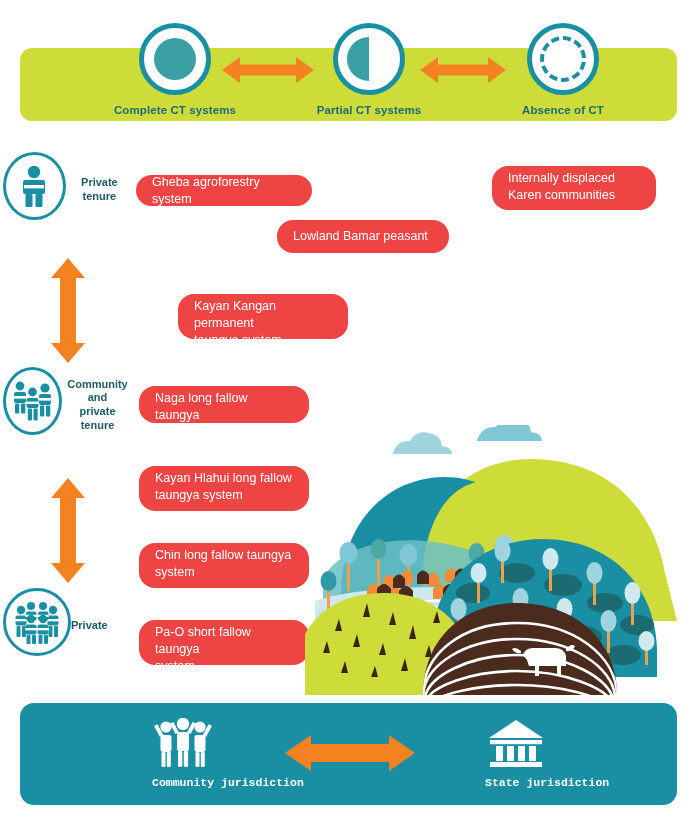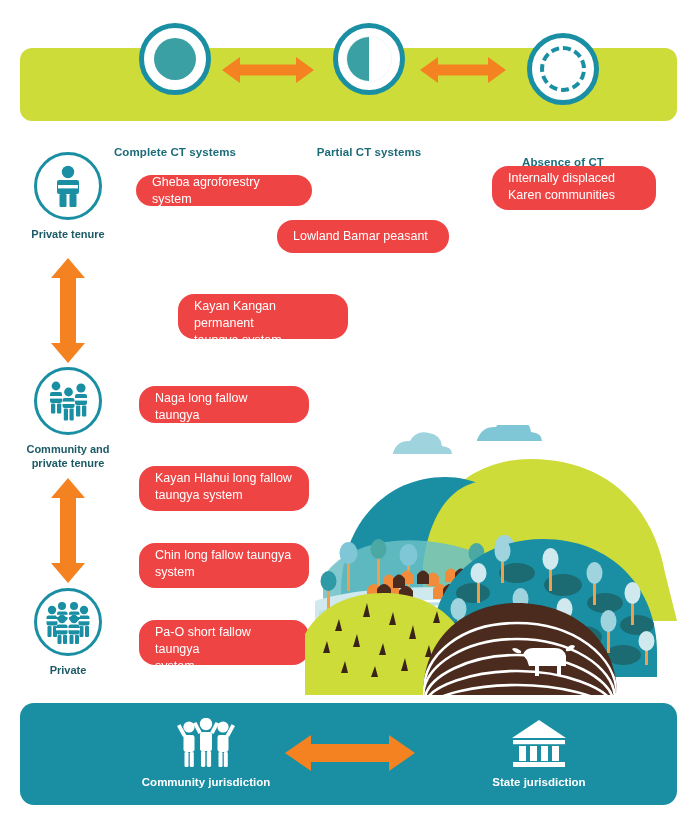--- a/index.html
+++ b/index.html
@@ -8,21 +8,21 @@
     font-family:"Liberation Sans","DejaVu Sans",sans-serif;
     -webkit-font-smoothing:antialiased;
   }
   .abs{position:absolute;}
 
   
   #top-banner{
     left:20px;top:48px;width:657px;height:73px;
     background:#cddc39;border-radius:12px;
   }
-  .ct-node{position:absolute;top:0;display:flex;flex-direction:column;align-items:center;gap:42px;}
+  .ct-node{position:absolute;top:0;display:flex;flex-direction:column;align-items:center;}
   .ct-circle{
     width:72px;height:72px;border-radius:50%;
     background:#ffffff;border:5px solid #1a8fa3;
     box-sizing:border-box;position:relative;
   }
   .ct-inner-full{
     position:absolute;left:50%;top:50%;transform:translate(-50%,-50%);
     width:42px;height:42px;border-radius:50%;background:#3aa0a4;
   }
   .ct-inner-half{
@@ -41,21 +41,21 @@
     white-space:nowrap;letter-spacing:.1px;
   }
 
   
   .h-arrow{position:absolute;height:30px;}
   .h-arrow svg{display:block;}
   .v-arrow{position:absolute;width:46px;}
   .v-arrow svg{display:block;}
 
   
-  .tenure{position:absolute;display:flex;flex-direction:column;align-items:center;width:130px;}
+  .tenure{position:absolute;display:flex;flex-direction:row;align-items:center;width:130px;}
   .tenure-circle{
     width:68px;height:68px;border-radius:50%;
     border:3px solid #1a8fa3;background:#ffffff;
     display:flex;align-items:center;justify-content:center;box-sizing:border-box;
   }
   .tenure-label{
     margin-top:8px;font-size:11px;font-weight:bold;color:#1c5a66;
     text-align:center;line-height:1.25;
   }
 
@@ -64,21 +64,21 @@
     position:absolute;background:#ef4444;border-radius:16px;
     color:#ffffff;font-size:12.5px;line-height:1.35;
     padding:4px 16px;box-sizing:border-box;
   }
 
   
   #bottom-bar{
     left:20px;top:703px;width:657px;height:102px;
     background:#1a8fa3;border-radius:14px;
   }
-  .juris{position:absolute;display:flex;flex-direction:column;align-items:center;}
+  .juris{position:absolute;display:flex;flex-direction:column;align-items:flex-start;font-family:Liberation Mono, monospace;}
   .juris-label{
     margin-top:6px;font-size:11.5px;font-weight:bold;color:#ffffff;white-space:nowrap;
   }
 
   
   #landscape{left:305px;top:425px;width:392px;height:270px;}
 </style>
 </head>
 <body>
 
@@ -91,21 +91,21 @@
   <div class="ct-label">Complete CT systems</div>
 </div>
 
 <div class="ct-node" style="left:325px;top:23px;width:88px;">
   <div class="ct-circle">
     <div class="ct-inner-half"></div>
   </div>
   <div class="ct-label">Partial CT systems</div>
 </div>
 
-<div class="ct-node" style="left:519px;top:33px;width:88px;">
+<div class="ct-node" style="left:519px;top:23px;width:88px;">
   <div class="ct-circle">
     <div class="ct-inner-dashed"></div>
   </div>
   <div class="ct-label">Absence of CT</div>
 </div>
 
 <div class="h-arrow" style="left:222px;top:55px;width:92px;">
   <svg width="92" height="30" viewBox="0 0 92 30">
     <path d="M0,15 L18,2 L18,9.5 L74,9.5 L74,2 L92,15 L74,28 L74,20.5 L18,20.5 L18,28 Z" fill="#f58220"></path>
   </svg>

